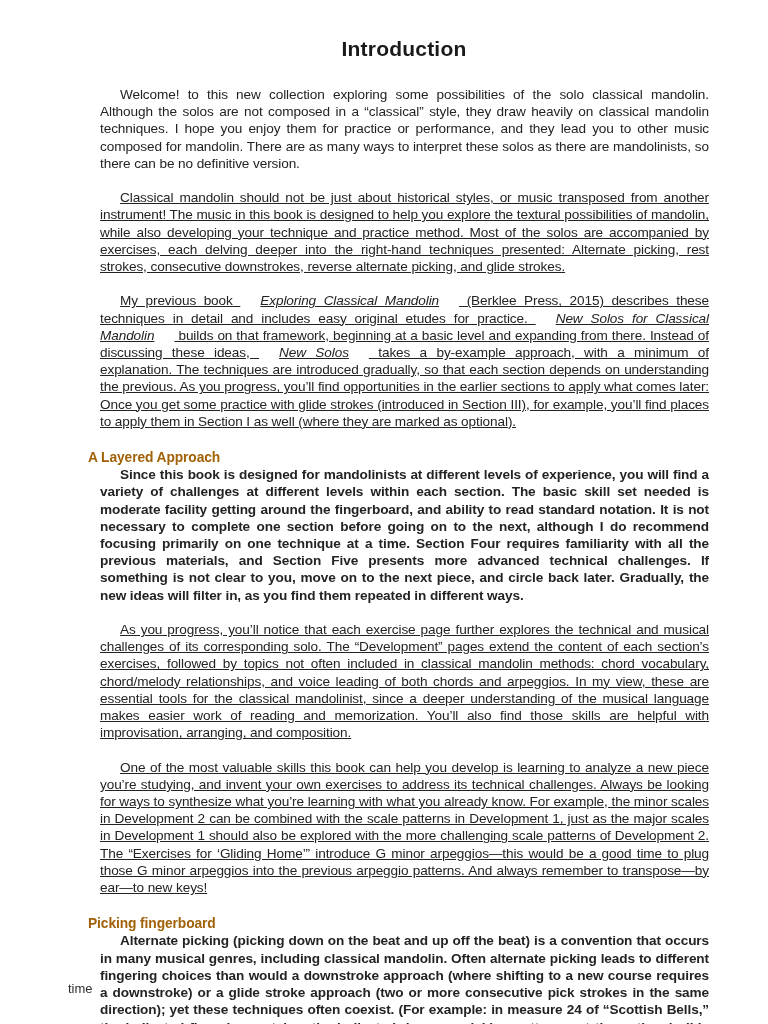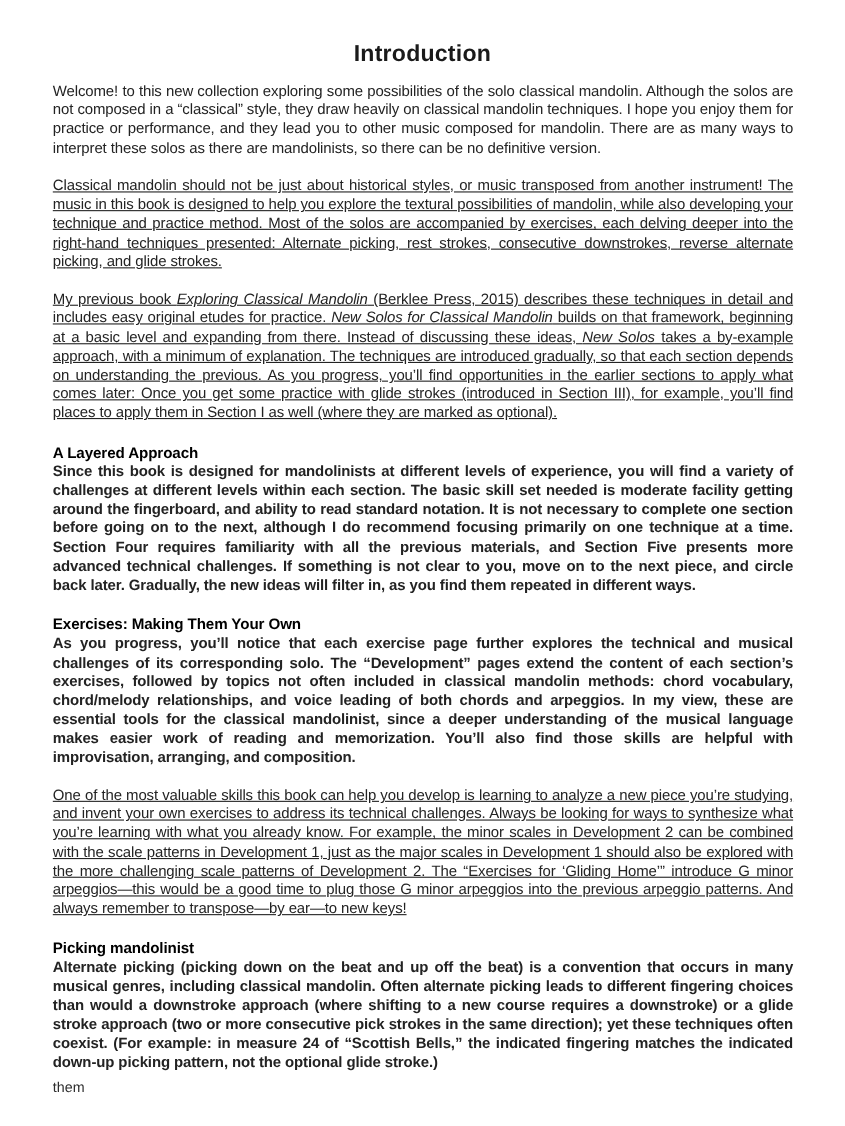--- a/index.html
+++ b/index.html
@@ -1,15 +1,15 @@
 <!DOCTYPE html>
 <html><head>
 <meta charset="utf-8">
 <style>
-  * { box-sizing: border-box; }
+  * { box-sizing: border-box; padding-left: 20px; }
   html, body { margin: 0; padding: 0; background: #ffffff; }
   .page {
     position: relative;
     width: 768px;
     height: 1024px;
     background: #ffffff;
     font-family: "Liberation Sans", sans-serif;
     color: #232323;
     overflow: hidden;
   }
@@ -22,33 +22,33 @@
     color: #1a1a1a;
     letter-spacing: 0.2px;
   }
   .content {
     position: absolute;
     left: 48px;
     top: 74px;
     width: 673px;
   }
   .content p.para {
-    margin: 0;
+    margin: 12px;
     font-size: 13.6px;
     line-height: 17.2px;
     letter-spacing: -0.1px;
     text-align: justify;
     color: #232323;
   }
   .content h2.sec {
     margin: 0;
     font-size: 13.8px;
     line-height: 17.2px;
     font-weight: bold;
-    color: #000000;
+    color: #a16207;
     letter-spacing: -0.1px;
   }
   
   .content p.para + p.para { margin-top: 17.2px; text-decoration: underline; }
   .content p.para + h2.sec { margin-top: 19px; }
   .content h2.sec + p.para { margin-top: 0; font-weight: bold; }
   .folio {
     position: absolute;
     left: 48px;
     top: 981px;
@@ -61,20 +61,19 @@
 <body>
 
 <div class="page">
   <h1 class="doc-title">Introduction</h1>
   <div class="content">
       <p class="para"><span>Welcome! to this new collection exploring some possibilities of the solo classical mandolin. Although the solos are not composed in a “classical” style, they draw heavily on classical mandolin techniques. I hope you enjoy them for practice or performance, and they lead you to other music composed for mandolin. There are as many ways to interpret these solos as there are mandolinists, so there can be no definitive version.</span></p>
       <p class="para"><span>Classical mandolin should not be just about historical styles, or music transposed from another instrument! The music in this book is designed to help you explore the textural possibilities of mandolin, while also developing your technique and practice method. Most of the solos are accompanied by exercises, each delving deeper into the right-hand techniques presented: Alternate picking, rest strokes, consecutive downstrokes, reverse alternate picking, and glide strokes.</span></p>
       <p class="para"><span>My previous book </span><i>Exploring Classical Mandolin</i><span> (Berklee Press, 2015) describes these techniques in detail and includes easy original etudes for practice. </span><i>New Solos for Classical Mandolin</i><span> builds on that framework, beginning at a basic level and expanding from there. Instead of discussing these ideas, </span><i>New Solos</i><span> takes a by-example approach, with a minimum of explanation. The techniques are introduced gradually, so that each section depends on understanding the previous. As you progress, you’ll find opportunities in the earlier sections to apply what comes later: Once you get some practice with glide strokes (introduced in Section III), for example, you’ll find places to apply them in Section I as well (where they are marked as optional).</span></p>
       <h2 class="sec">A Layered Approach</h2>
       <p class="para"><span>Since this book is designed for mandolinists at different levels of experience, you will find a variety of challenges at different levels within each section. The basic skill set needed is moderate facility getting around the fingerboard, and ability to read standard notation. It is not necessary to complete one section before going on to the next, although I do recommend focusing primarily on one technique at a time. Section Four requires familiarity with all the previous materials, and Section Five presents more advanced technical challenges. If something is not clear to you, move on to the next piece, and circle back later. Gradually, the new ideas will filter in, as you find them repeated in different ways.</span></p>
-      <h2 class="sec">Exercises: Making Them Your Own</h2>
       <p class="para"><span>As you progress, you’ll notice that each exercise page further explores the technical and musical challenges of its corresponding solo. The “Development” pages extend the content of each section’s exercises, followed by topics not often included in classical mandolin methods: chord vocabulary, chord/melody relationships, and voice leading of both chords and arpeggios. In my view, these are essential tools for the classical mandolinist, since a deeper understanding of the musical language makes easier work of reading and memorization. You’ll also find those skills are helpful with improvisation, arranging, and composition.</span></p>
       <p class="para"><span>One of the most valuable skills this book can help you develop is learning to analyze a new piece you’re studying, and invent your own exercises to address its technical challenges. Always be looking for ways to synthesize what you’re learning with what you already know. For example, the minor scales in Development 2 can be combined with the scale patterns in Development 1, just as the major scales in Development 1 should also be explored with the more challenging scale patterns of Development 2. The “Exercises for ‘Gliding Home’” introduce G minor arpeggios—this would be a good time to plug those G minor arpeggios into the previous arpeggio patterns. And always remember to transpose—by ear—to new keys!</span></p>
-      <h2 class="sec">Picking mandolinist</h2>
+      <h2 class="sec">Picking fingerboard</h2>
       <p class="para"><span>Alternate picking (picking down on the beat and up off the beat) is a convention that occurs in many musical genres, including classical mandolin. Often alternate picking leads to different fingering choices than would a downstroke approach (where shifting to a new course requires a downstroke) or a glide stroke approach (two or more consecutive pick strokes in the same direction); yet these techniques often coexist. (For example: in measure 24 of “Scottish Bells,” the indicated fingering matches the indicated down-up picking pattern, not the optional glide stroke.)</span></p>
     </div>
-  <div class="folio">them</div>
+  <div class="folio">time</div>
 </div>
 
 </body></html>

